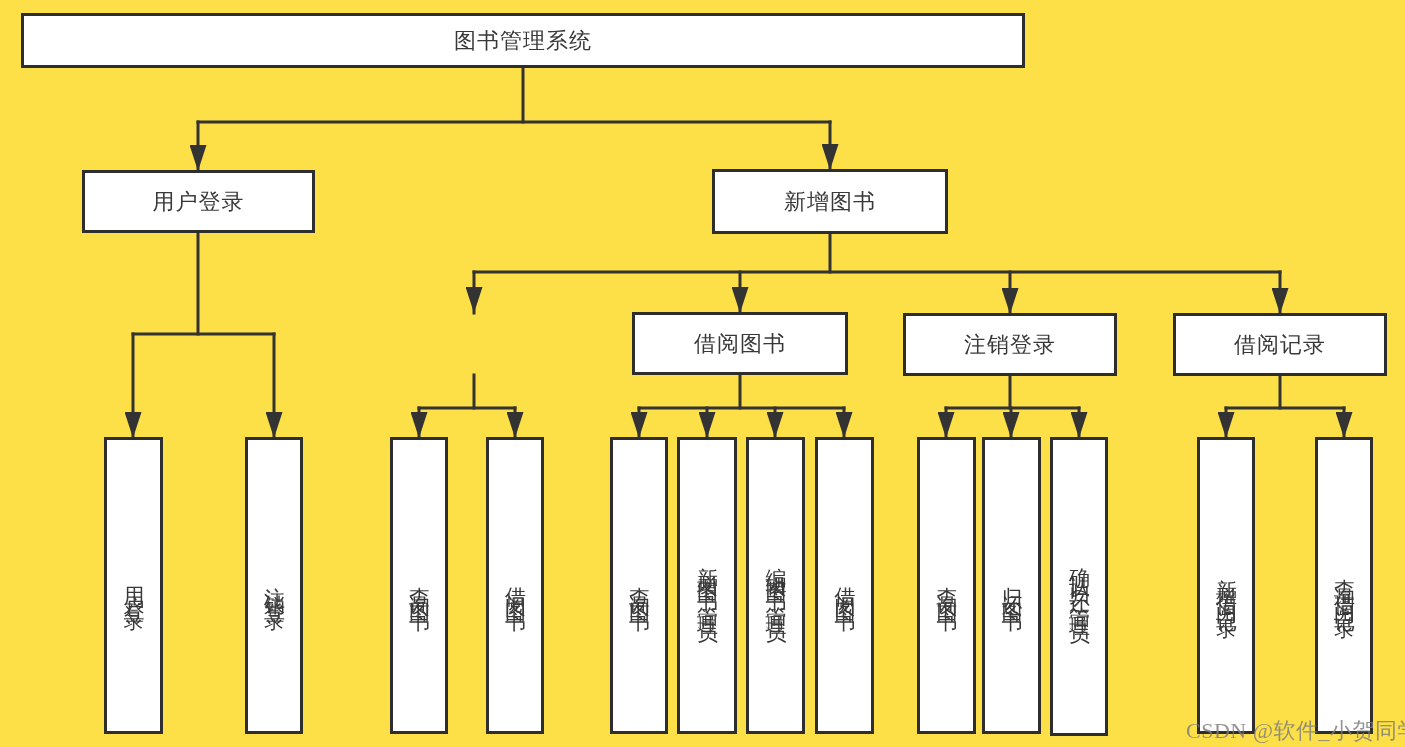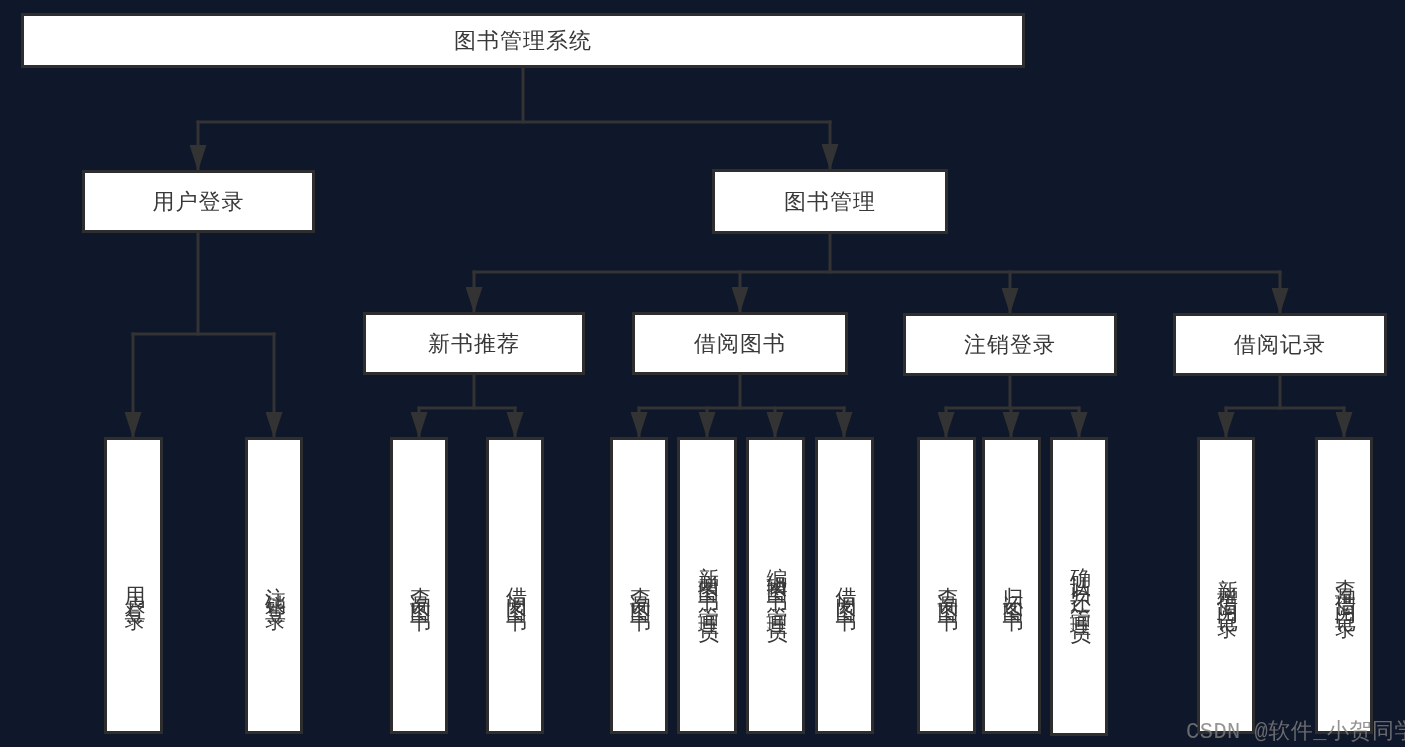--- a/index.html
+++ b/index.html
@@ -1,18 +1,18 @@
 <!DOCTYPE html>
 <html><head>
 <meta charset="utf-8">
 <style>
   html, body { margin:0; padding:0; background:#ffffff; }
   .canvas {
-    position:relative; width:1405px; height:747px; background:#0f172a;
-    font-family:Liberation Mono, monospace; overflow:hidden;
+    position:relative; width:1405px; height:747px; background:#fde047;
+    font-family:Liberation Serif, serif; overflow:hidden;
   }
   svg.connectors { position:absolute; left:0; top:0; display:block; }
   .node {
     position:absolute; box-sizing:border-box; background:#ffffff;
     border:3px solid #2e2e2e; color:#383838;
     display:flex; align-items:center; justify-content:center; text-align:center;
   }
   .node.h { font-size:22px; letter-spacing:1px; white-space:nowrap; }
   .node.v { font-size:21px; }
   .node.v .vt {
@@ -76,23 +76,22 @@
       <path d="M1280,376 V408"></path>
       <path d="M1226,408 H1344"></path>
       <path d="M1226,408 V438" marker-end="url(#ah)"></path>
       <path d="M1344,408 V438" marker-end="url(#ah)"></path>
     </g>
   </svg>
 
   <div class="node h" style="left:21px;top:13px;width:1004px;height:55px">图书管理系统</div>
 
   <div class="node h" style="left:82px;top:170px;width:233px;height:63px">用户登录</div>
-  <div class="node h" style="left:712px;top:169px;width:236px;height:65px">图书管理</div>
+  <div class="node h" style="left:712px;top:169px;width:236px;height:65px">新增图书</div>
 
-  <div class="node h" style="left:363px;top:312px;width:222px;height:63px">新书推荐</div>
   <div class="node h" style="left:632px;top:312px;width:216px;height:63px">借阅图书</div>
   <div class="node h" style="left:903px;top:313px;width:214px;height:63px">注销登录</div>
   <div class="node h" style="left:1173px;top:313px;width:214px;height:63px">借阅记录</div>
 
   <div class="node v" style="left:104px;top:437px;width:59px;height:297px">
     <span class="vt">用户登录</span>
   </div>
   <div class="node v" style="left:245px;top:437px;width:58px;height:297px">
     <span class="vt">注销登录</span>
   </div>

